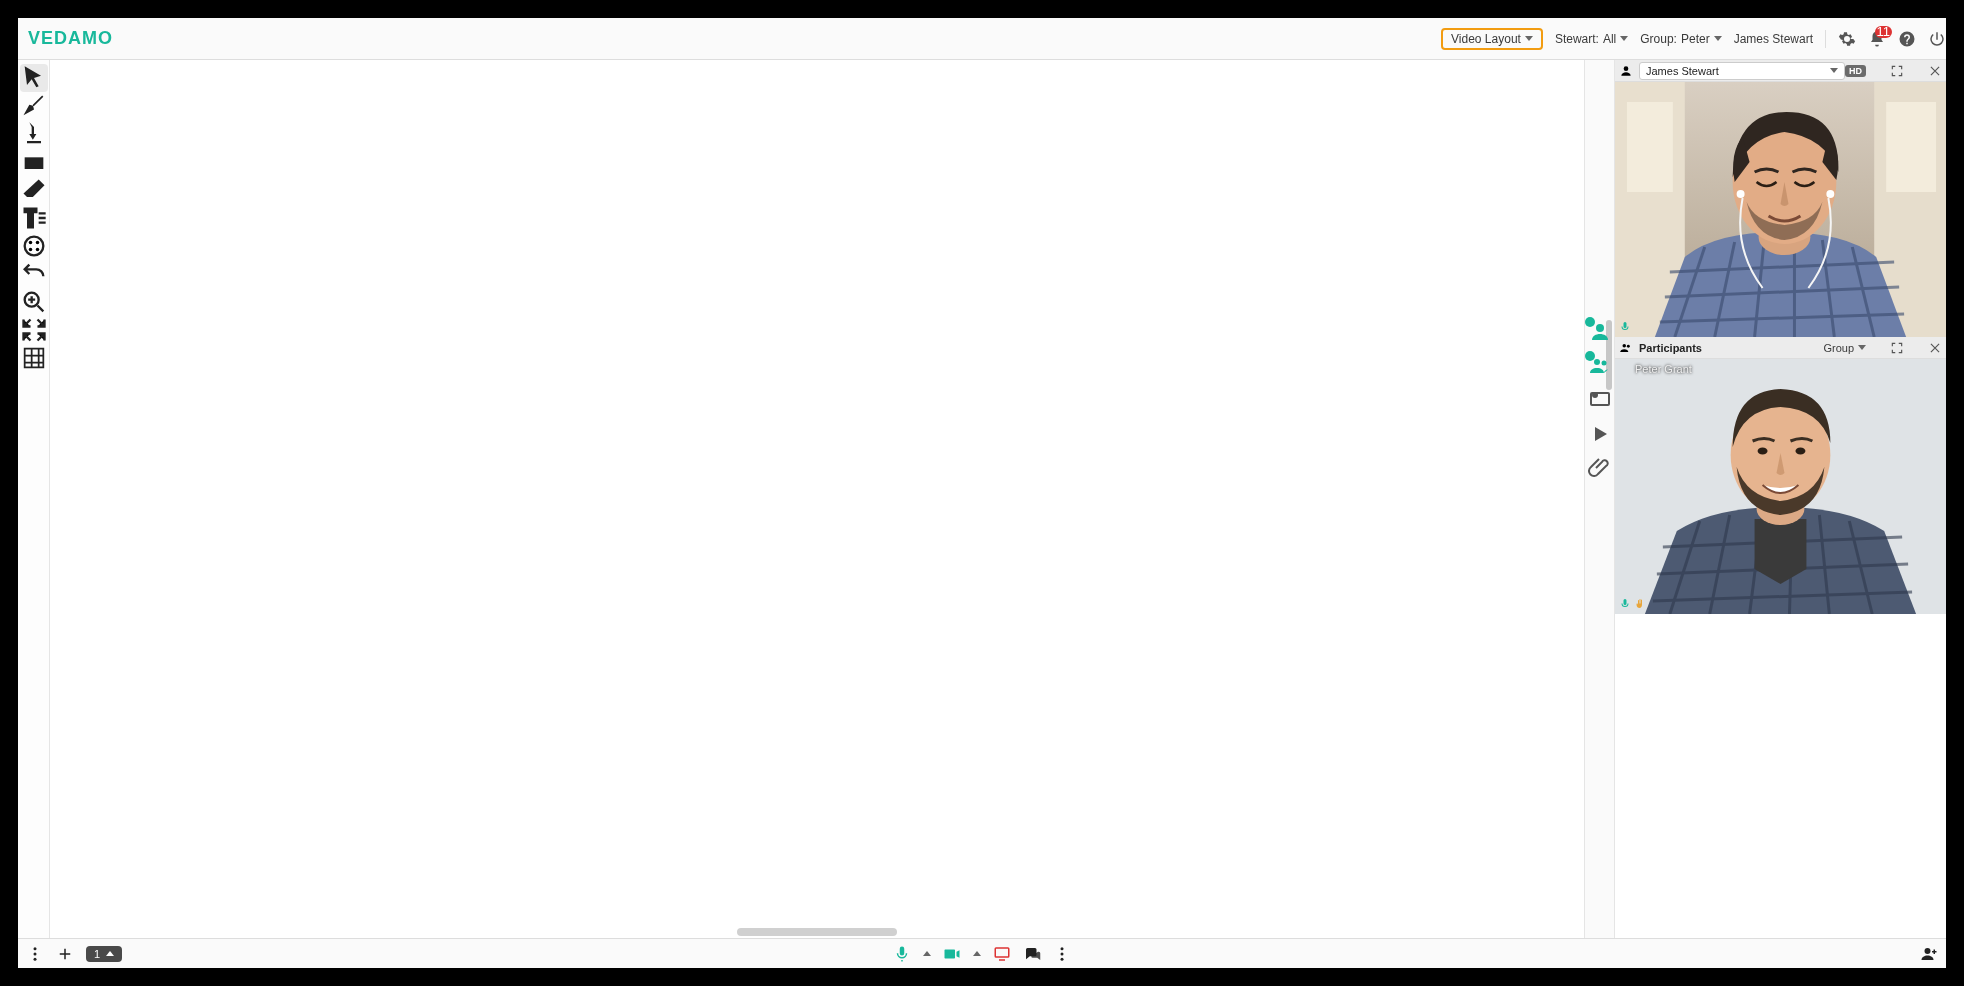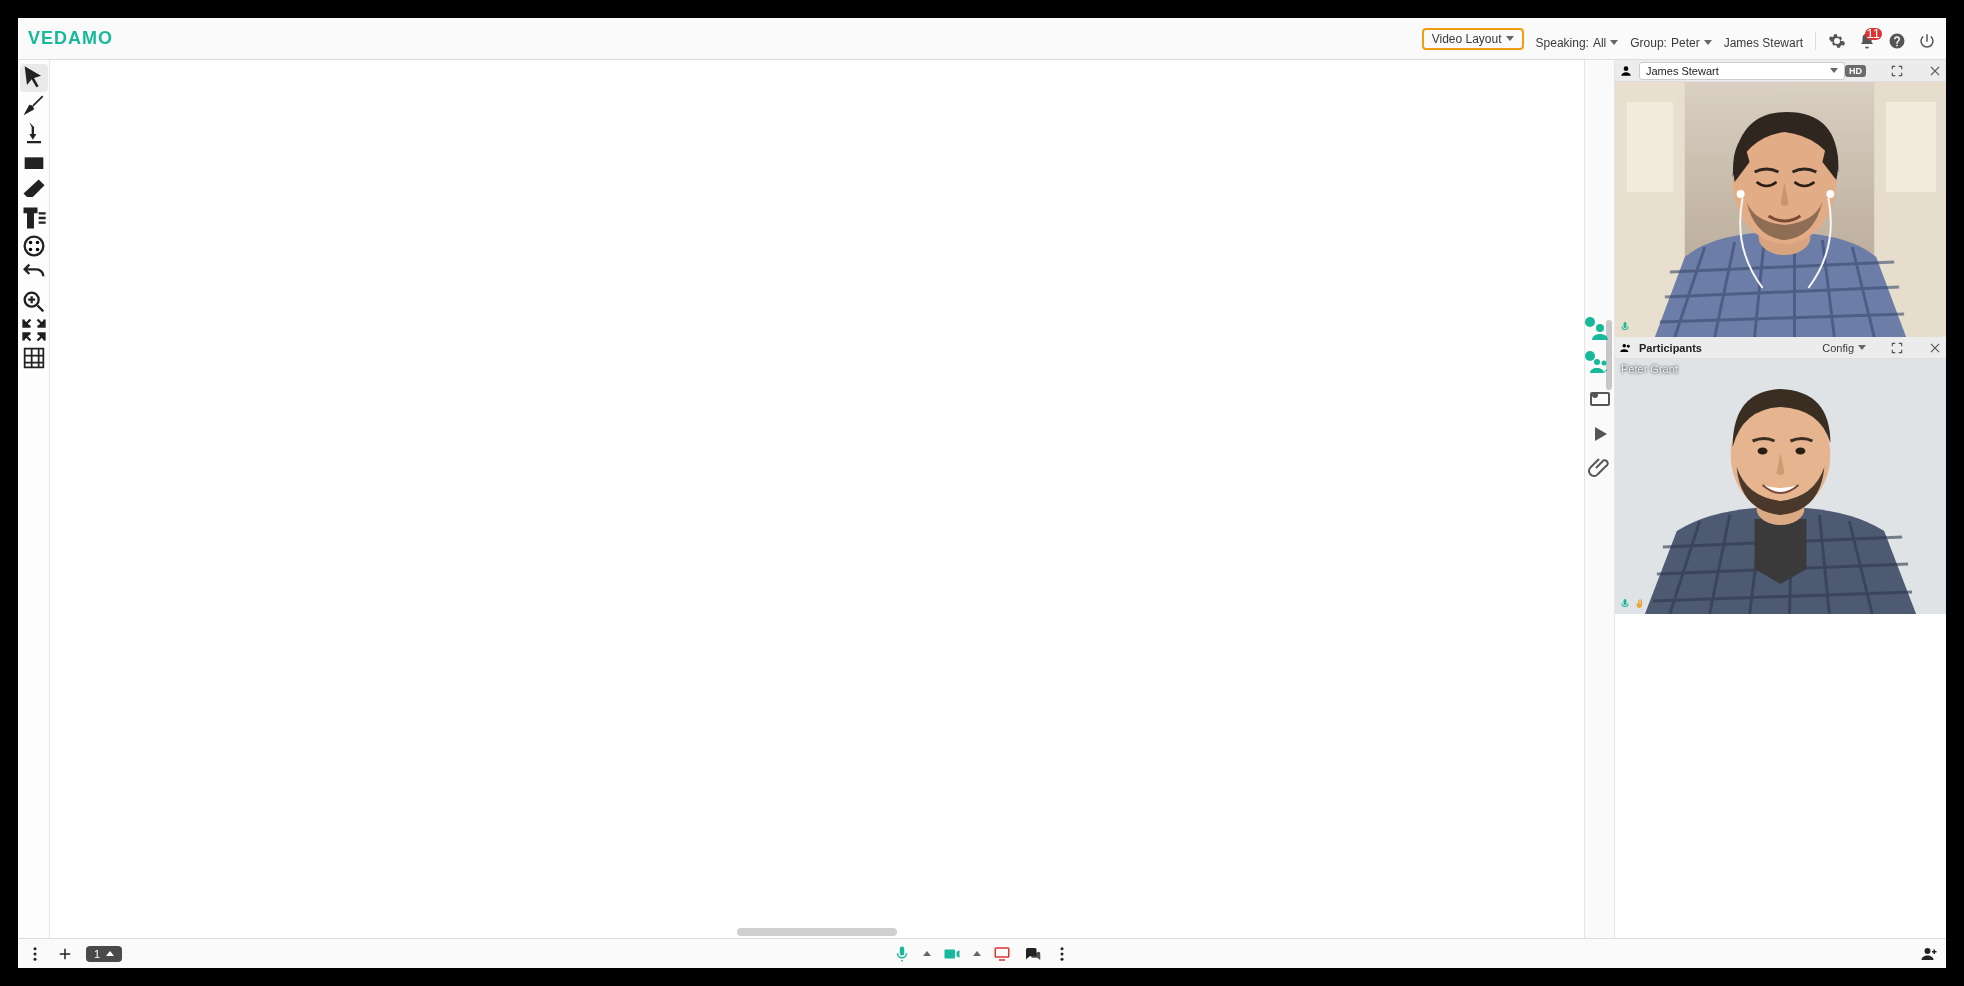--- a/index.html
+++ b/index.html
@@ -3,21 +3,21 @@
 <meta charset="utf-8">
 <style>
   * { box-sizing: border-box; margin: 0; padding: 0; }
   html, body { height: 100%; font-family: Arial, Helvetica, sans-serif; font-size: 13px; color: #222; }
   body { background: #000; overflow: hidden; }
   .app-frame { position: absolute; top: 18px; left: 18px; right: 18px; bottom: 18px; background: #fff; display: flex; flex-direction: column; }
 
   
   .header { height: 42px; border-bottom: 1px solid #ddd; display: flex; align-items: center; justify-content: space-between; background: #fafafa; }
   .logo { font-weight: 700; font-size: 18px; letter-spacing: 1px; color: #18b89b; padding: 0 10px; }
-  .header-right { display: flex; align-items: flex-end; gap: 12px; padding-right: 10px; }
+  .header-right { display: flex; align-items: center; gap: 12px; padding-right: 0; }
   .hdr-dropdown { font-size: 12px; color: #3a3a3a; cursor: pointer; white-space: nowrap; display: flex; align-items: center; gap: 4px; }
   .caret { width: 0; height: 0; border-left: 4px solid transparent; border-right: 4px solid transparent; border-top: 5px solid #666; display: inline-block; }
   .vl-highlight { border: 2px solid #f29c11; border-radius: 4px; padding: 2px 8px; }
   .sep { width: 1px; height: 18px; background: #ddd; }
   .hdr-icon { width: 18px; height: 18px; display: flex; align-items: center; justify-content: center; color: #555; cursor: pointer; position: relative; }
   .badge { position: absolute; top: -4px; right: -6px; background: #d33; color: #fff; font-size: 13px; font-weight: normal; line-height: 12px; min-width: 14px; height: 12px; border-radius: 6px; text-align: center; padding: 0 2px; }
 
   
   .body { flex: 1; display: flex; overflow: hidden; }
 
@@ -42,21 +42,21 @@
   .panel-bar { height: 22px; background: #ececec; border-bottom: 1px solid #ddd; display: flex; align-items: center; justify-content: space-between; padding: 0 4px; font-size: 11px; }
   .panel-left { display: flex; align-items: center; gap: 6px; flex: 1; }
   .panel-title { font-weight: bold; }
   .panel-right { display: flex; align-items: center; gap: 24px; }
   .name-select { flex: 1; display: flex; align-items: center; justify-content: space-between; background: #fff; border: 1px solid #ccc; border-radius: 3px; padding: 1px 6px; height: 18px; }
   .hd-badge { background: #6b6b6b; color: #fff; font-size: 9px; font-weight: 700; padding: 1px 4px; border-radius: 3px; }
   .pb-icon { width: 14px; height: 14px; display: flex; align-items: center; justify-content: center; color: #555; cursor: pointer; }
 
   .video-tile { width: 100%; position: relative; background: #888; }
   .video-tile svg { display: block; width: 100%; }
-  .video-overlay-name { position: absolute; top: 4px; left: 6px; color: #eee; font-size: 11px; text-shadow: 0 0 3px #000; }
+  .video-overlay-name { position: absolute; top: 4px; left: 20px; color: #eee; font-size: 11px; text-shadow: 0 0 3px #000; }
   .video-status-icons { position: absolute; bottom: 4px; left: 4px; display: flex; gap: 3px; }
   .vi { width: 12px; height: 12px; }
   .mic-small svg { fill: #18b89b; }
 
   .filler { flex: 1; background: #fff; }
 
   
   .bottom { height: 30px; border-top: 1px solid #ddd; background: #fafafa; display: flex; align-items: center; justify-content: space-between; padding: 0 8px; }
   .bottom-left, .bottom-center, .bottom-right { display: flex; align-items: center; gap: 12px; }
   .bottom-center { position: absolute; left: 50%; transform: translateX(-50%); }
@@ -75,21 +75,21 @@
 <div class="app-frame">
 
   <div class="header">
     <div class="logo">VEDAMO</div>
     <div class="header-right">
       <div class="hdr-dropdown vl-highlight">
         <span>Video Layout</span>
         <span class="caret"></span>
       </div>
       <div class="hdr-dropdown">
-        <span>Speaking:</span>
+        <span>Stewart:</span>
         <span>All</span>
         <span class="caret"></span>
       </div>
       <div class="hdr-dropdown">
         <span>Group:</span>
         <span>Peter</span>
         <span class="caret"></span>
       </div>
       <div class="hdr-dropdown">
         <span>James Stewart</span>
@@ -320,21 +320,21 @@
               <svg viewBox="0 0 24 24">
                 <circle cx="9" cy="8" r="3"></circle>
                 <circle cx="16" cy="9" r="2.5"></circle>
                 <path d="M2 19c0-3 3-5 7-5s7 2 7 5z"></path>
               </svg>
             </div>
           <span class="panel-title">Participants</span>
         </div>
         <div class="panel-right">
           <div class="hdr-dropdown" style="font-size:11px">
-            <span>Config</span>
+            <span>Group</span>
             <span class="caret"></span>
           </div>
           <div class="pb-icon">
               <svg viewBox="0 0 24 24">
                 <path stroke="currentColor" stroke-width="2" fill="none" d="M4 9V4h5M20 9V4h-5M4 15v5h5M20 15v5h-5"></path>
               </svg>
             </div>
           <div class="pb-icon">
               <svg viewBox="0 0 24 24">
                 <path stroke="currentColor" stroke-width="2" d="M5 5l14 14M19 5L5 19"></path>

